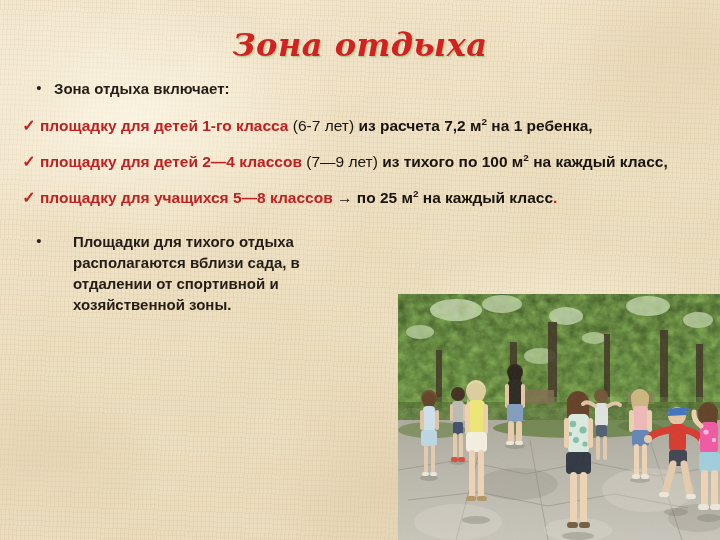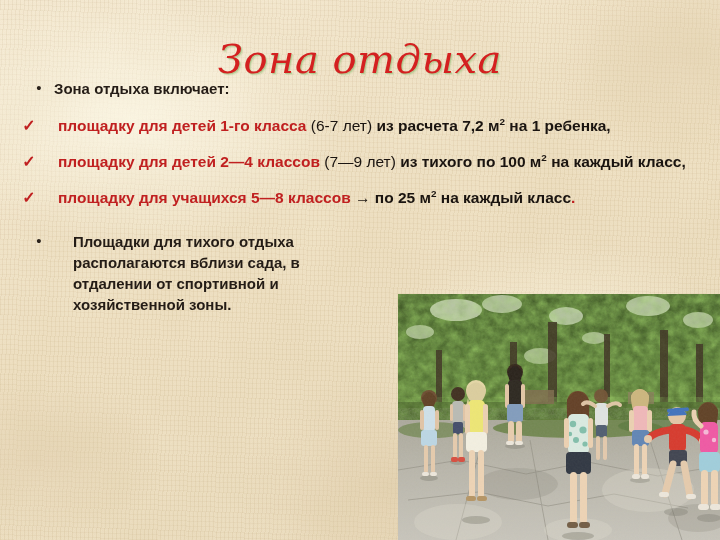--- a/index.html
+++ b/index.html
@@ -39,27 +39,27 @@
     inset: 0;
     pointer-events: none;
     opacity: 0.5;
     mix-blend-mode: multiply;
   }
 
   
   .title {
     position: absolute;
     left: 0;
-    top: 36px;
+    top: 26px;
     width: 720px;
     text-align: center;
     font-family: "DejaVu Serif", "Liberation Serif", serif;
-    font-size: 40px;
+    font-size: 32px;
     font-style: italic;
-    font-weight: normal;
+    font-weight: bold;
     letter-spacing: 0.5px;
     color: #d42020;
     text-shadow:
       1px 1px 0 rgba(150,190,120,0.55),
       2px 2px 1px rgba(160,200,130,0.30);
     white-space: nowrap;
   }
 
   
   .body-area {
@@ -109,21 +109,20 @@
     line-height: 21px;
     color: #241c16;
     font-weight: bold;
   }
   
   .lvl2 .txt {
     font-size: 15.5px;
     line-height: 22px;
     font-weight: bold;
     color: #1a1410;
-    margin-left: 18px;
   }
 
   .r { color: #c02020; }
   .k { color: #1a1410; }
   .n { font-weight: normal; }
   sup { font-size: 0.64em; vertical-align: super; line-height: 0; }
 
   .sp-a { height: 16px; }
   .sp-b { height: 14px; }
   .sp-c { height: 14px; }

